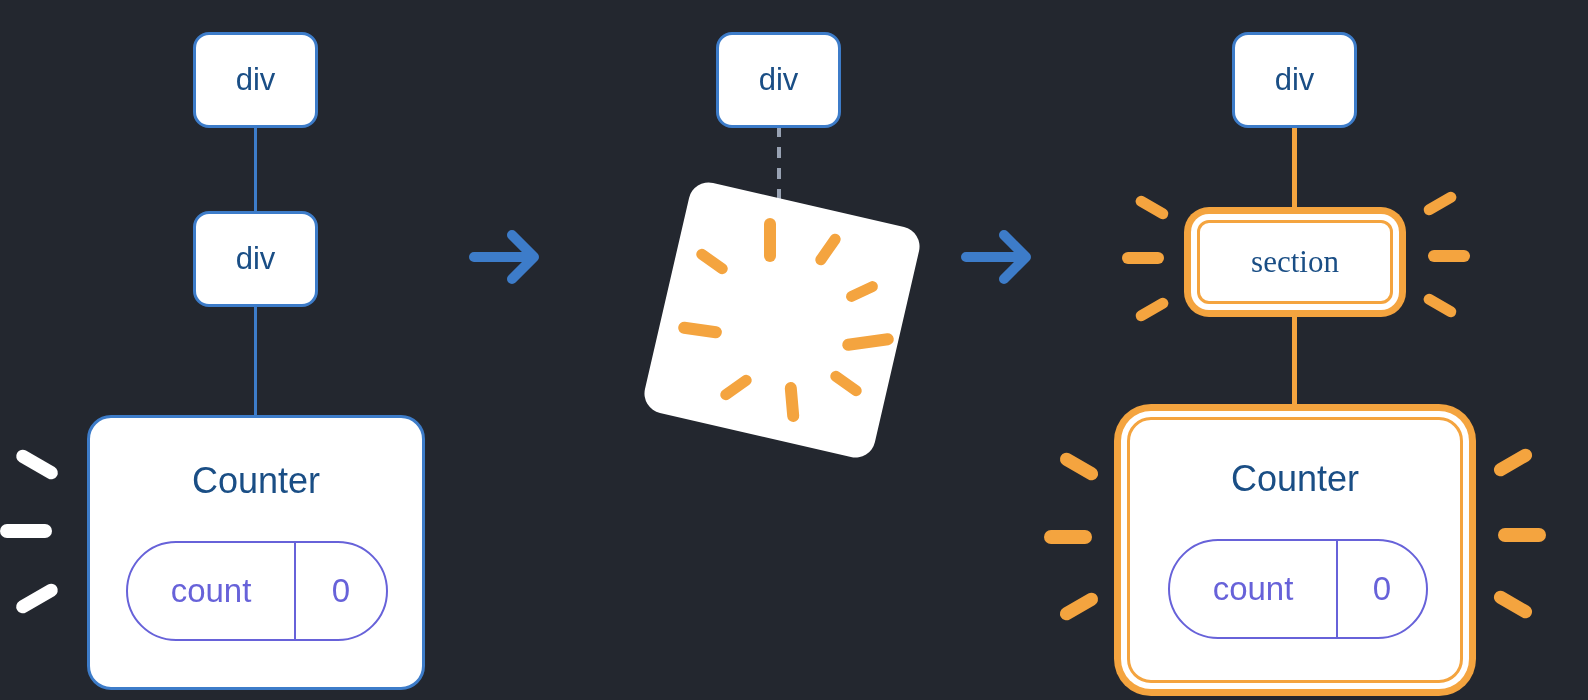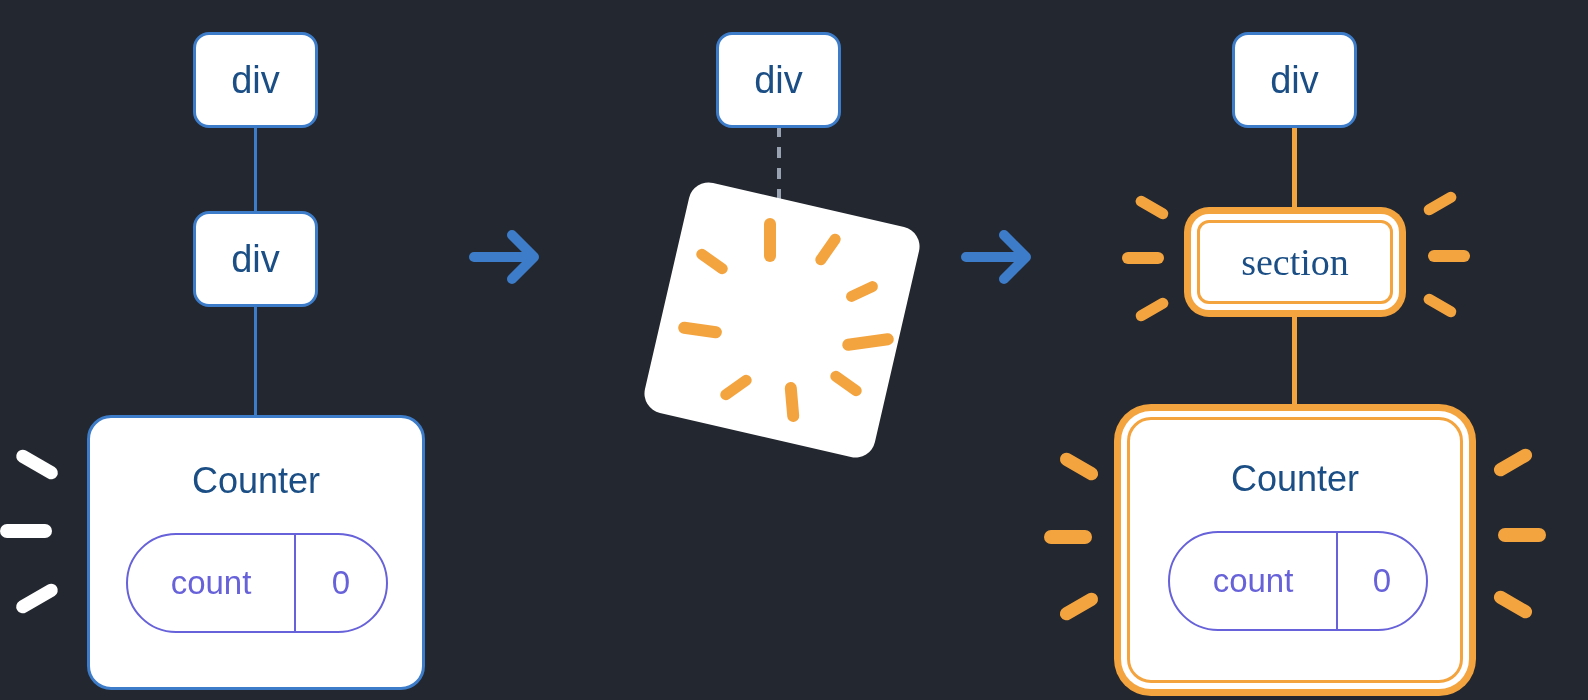--- a/index.html
+++ b/index.html
@@ -17,34 +17,34 @@
 
   
   .edge{position:absolute;width:3px;background:var(--blue);}
   .edge.orange{width:5px;background:var(--orange);}
   .dashed-edge{position:absolute;width:3.5px;
     background:repeating-linear-gradient(to bottom,var(--dashed) 0 11px,transparent 11px 21px);}
 
   
   .node{position:absolute;display:flex;align-items:center;justify-content:center;
     background:var(--white);border:3px solid var(--blue);border-radius:16px;
-    font-size:38px;font-weight:500;color:var(--navy);}
+    font-size:31px;font-weight:500;color:var(--navy);}
   .node.highlight{border-color:var(--orange);
     box-shadow:0 0 0 6px var(--white),0 0 0 13px var(--orange);font-family:Liberation Serif, serif;}
 
   .counter-box{position:absolute;background:var(--white);border:3px solid var(--blue);border-radius:24px;}
   .counter-box.highlight{border-color:var(--orange);
     box-shadow:0 0 0 6px var(--white),0 0 0 13px var(--orange);}
   .counter-title{position:absolute;left:0;top:42px;width:100%;text-align:center;
     font-size:36px;font-weight:500;color:var(--navy);}
   .counter-box.highlight .counter-title{top:38px;}
 
   
   .pill{position:absolute;display:flex;background:var(--white);
-    border:2.5px solid var(--purple);border-radius:60px;overflow:hidden;}
+    border:2.5px solid var(--purple);border-radius:60px;overflow:hidden;margin-top:8px;}
   .pill-key{width:168px;display:flex;align-items:center;justify-content:center;
     border-right:2.5px solid var(--purple);font-size:33px;color:var(--purple);}
   .pill-value{flex:1;display:flex;align-items:center;justify-content:center;
     font-size:33px;color:var(--purple);}
 
   
   .spark{position:absolute;background:var(--orange);border-radius:8px;}
   .spark.white{background:var(--white);}
 
   

